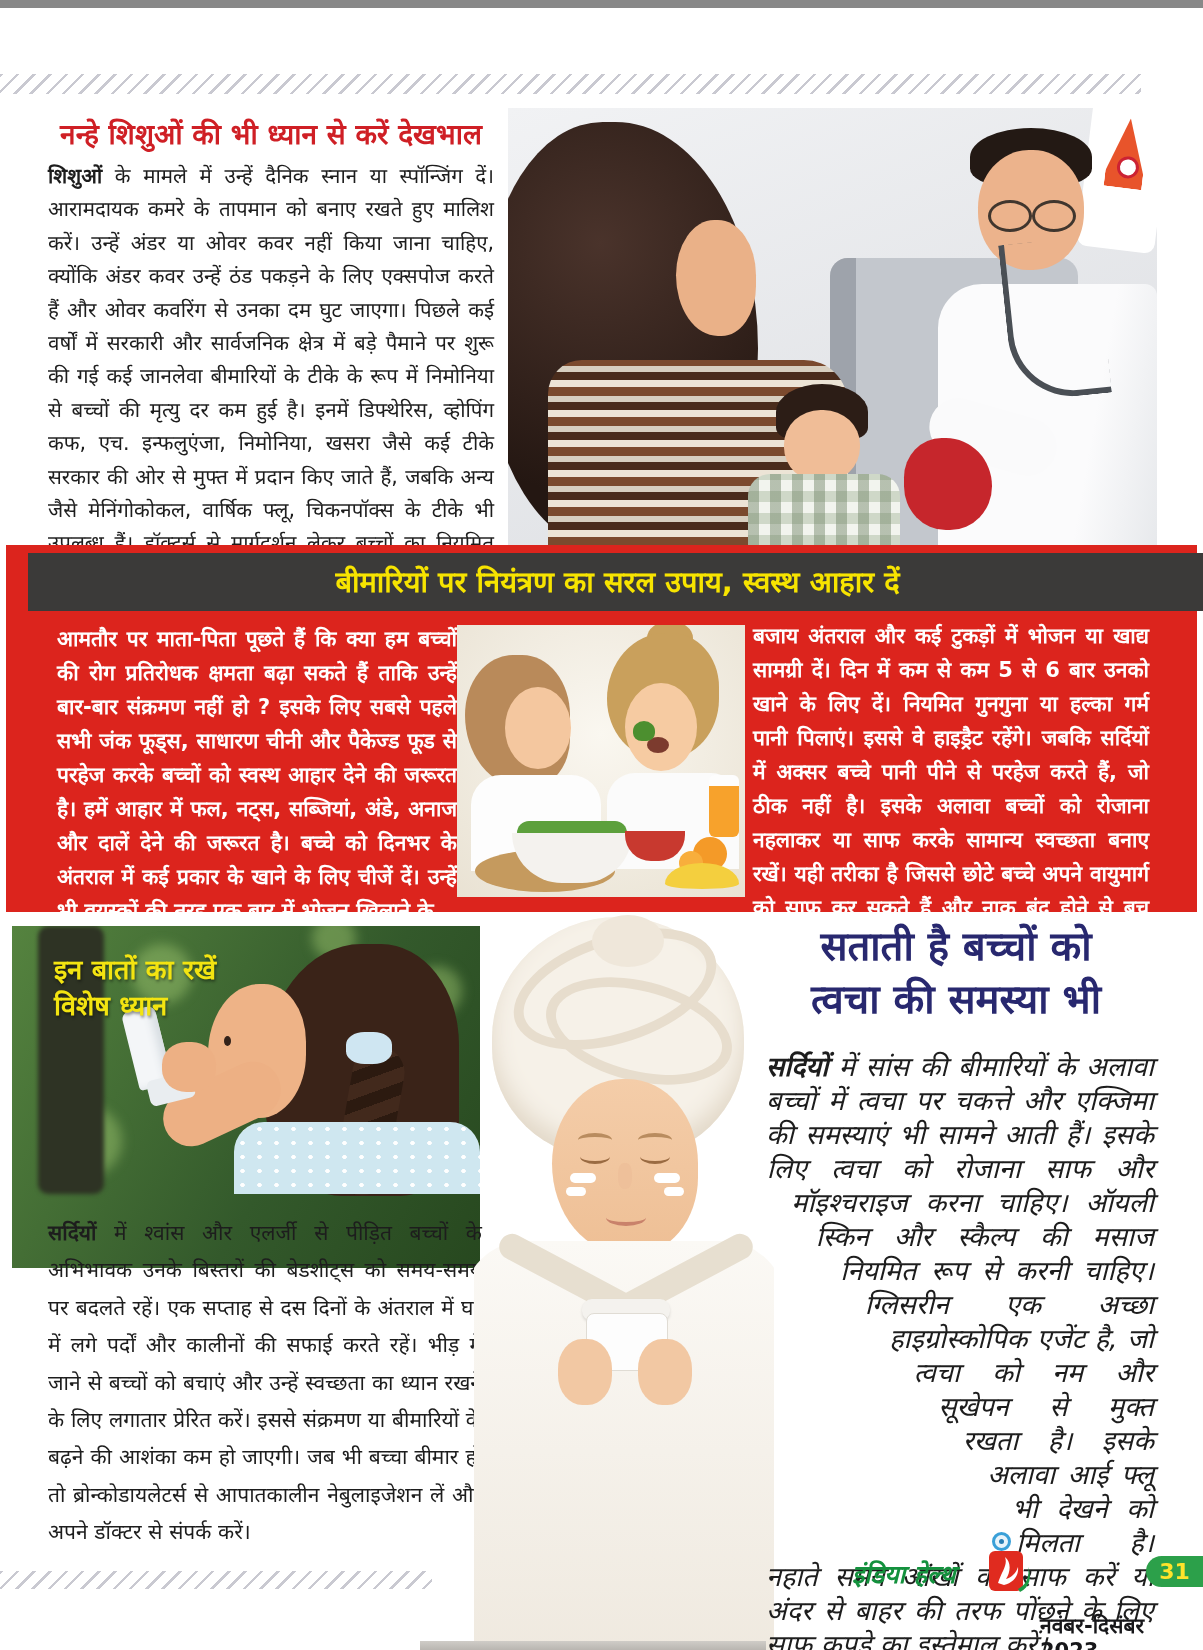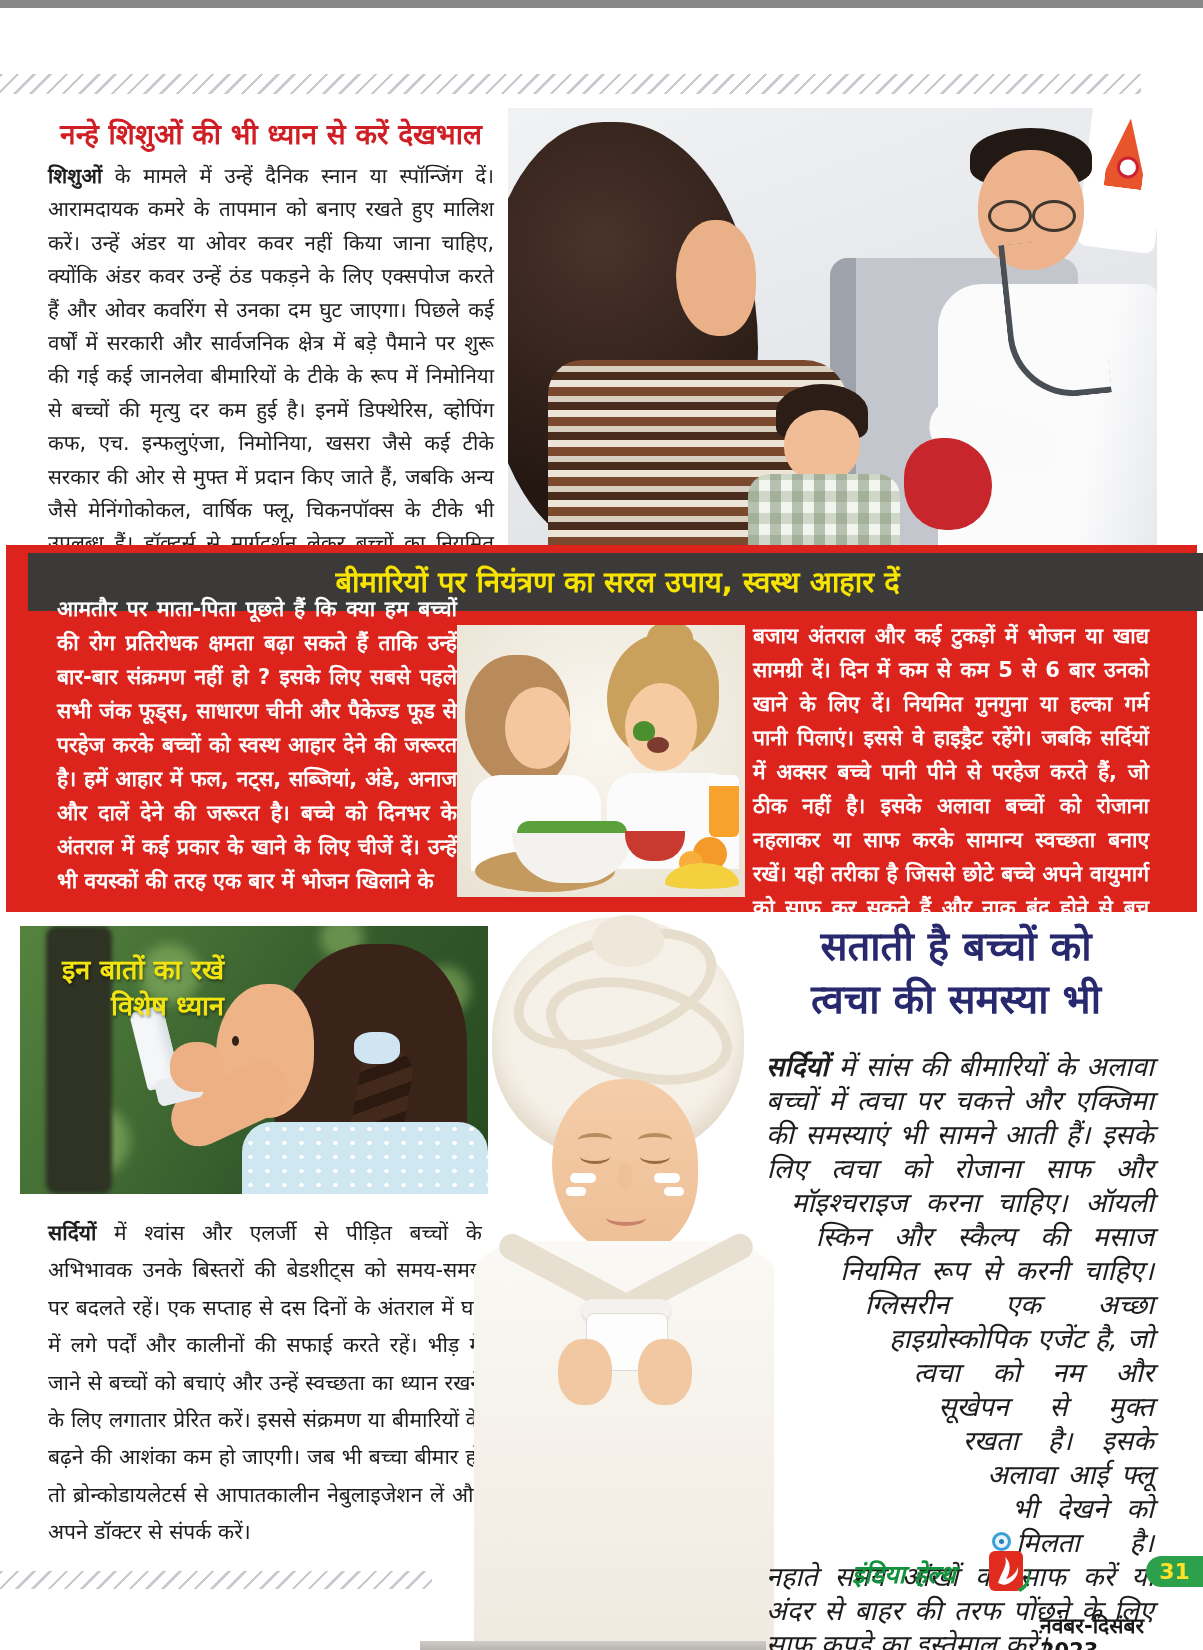--- a/index.html
+++ b/index.html
@@ -38,21 +38,21 @@
   #p1-doc-hair{left:462px;top:20px;width:122px;height:58px;background:#231914;border-radius:50% 50% 30% 30%;}
   .p1-glass{top:92px;width:38px;height:26px;border:3px solid #40362e;border-radius:50%;}
   #p1-glass-l{left:480px;} #p1-glass-r{left:524px;}
   #p1-steth{left:498px;top:132px;width:92px;height:152px;border-left:6px solid #4a4f55;border-bottom:6px solid #4a4f55;border-radius:0 0 0 66px;transform:rotate(-6deg);}
   #p1-toy{left:396px;top:330px;width:88px;height:92px;background:#c6262c;border-radius:45% 55% 50% 50%;}
 
   
   #redsec{left:6px;top:537px;width:1191px;height:367px;background:#dc241d;}
   #redbar{left:28px;top:545px;width:1179px;height:58px;background:#3b3a39;color:#f7e400;font-size:29px;font-weight:bold;text-align:center;line-height:58px;}
   .redcol{color:#fff;font-weight:bold;font-size:21px;line-height:34px;text-align:justify;}
-  #red-left{left:57px;top:584px;width:400px;}
+  #red-left{left:57px;top:614px;width:400px;}
   #red-right{left:753px;top:611px;width:396px;}
 
   
   #photo2{left:457px;top:617px;width:288px;height:272px;overflow:hidden;background:radial-gradient(circle at 50% 40%,#faf7f0,#e9e2d3);}
   #p2-lhair{left:8px;top:30px;width:105px;height:132px;background:#b98a5a;border-radius:50% 50% 40% 60%;}
   #p2-lface{left:48px;top:62px;width:66px;height:82px;background:#f4c79f;border-radius:50%;}
   #p2-lshirt{left:14px;top:150px;width:130px;height:96px;background:#fdfdfd;border-radius:30px 30px 0 0;}
   #p2-rbun{left:190px;top:-4px;width:46px;height:34px;background:#c9a05c;border-radius:50%;}
   #p2-rhair{left:150px;top:8px;width:112px;height:126px;background:#c9a05c;border-radius:55% 45% 50% 50%;}
   #p2-rface{left:168px;top:58px;width:72px;height:88px;background:#f6cba2;border-radius:50%;}
@@ -62,21 +62,21 @@
   #p2-wicker{left:18px;top:225px;width:140px;height:42px;background:#c59a5e;border-radius:50%;}
   #p2-greens{left:60px;top:196px;width:110px;height:26px;background:#5ca03c;border-radius:12px;}
   #p2-bowl{left:55px;top:208px;width:120px;height:50px;background:#f4f2ee;border-radius:0 0 58px 58px;}
   #p2-reddish{left:168px;top:206px;width:60px;height:30px;background:#c8392f;border-radius:0 0 26px 26px;}
   #p2-banana{left:208px;top:238px;width:74px;height:26px;background:#f4cf3e;border-radius:50%/80% 80% 20% 20%;}
   #p2-orange1{left:236px;top:212px;width:34px;height:34px;background:#f49a28;border-radius:50%;}
   #p2-orange2{left:222px;top:226px;width:24px;height:24px;background:#f8ae3c;border-radius:50%;}
   #p2-juice{left:252px;top:150px;width:30px;height:62px;background:linear-gradient(#fdfdfd 18%,#f7a22c 18%);border-radius:6px;}
 
   
-  #photo3{left:20px;top:918px;width:468px;height:268px;overflow:hidden;background:linear-gradient(120deg,#55833f,#33592b 60%,#27481f);text-align:right;}
+  #photo3{left:12px;top:918px;width:468px;height:342px;overflow:hidden;background:linear-gradient(120deg,#55833f,#33592b 60%,#27481f);}
   .bokeh{border-radius:50%;background:rgba(165,205,115,.45);filter:blur(6px);}
   #p3-b1{left:120px;top:18px;width:60px;height:60px;} #p3-b2{left:400px;top:40px;width:50px;height:50px;}
   #p3-b3{left:300px;top:-10px;width:44px;height:44px;} #p3-b4{left:40px;top:180px;width:70px;height:70px;}
   #p3-trunk{left:26px;top:0;width:66px;height:268px;background:#2e3324;filter:blur(2px);border-radius:10px;}
   #p3-hair{left:252px;top:18px;width:195px;height:252px;background:#3a2318;border-radius:50% 40% 30% 40%;}
   #p3-braid{left:332px;top:120px;width:52px;height:150px;border-radius:26px;transform:rotate(10deg);
     background:repeating-linear-gradient(-30deg,#42291c 0 14px,#2c1a10 14px 26px);}
   #p3-bow{left:334px;top:106px;width:46px;height:32px;background:#cfe6f2;border-radius:40%;}
   #p3-face{left:196px;top:58px;width:98px;height:134px;background:#eeb387;border-radius:55% 45% 50% 50%;}
   #p3-eye{left:212px;top:110px;width:7px;height:10px;background:#33221a;border-radius:50%;}

